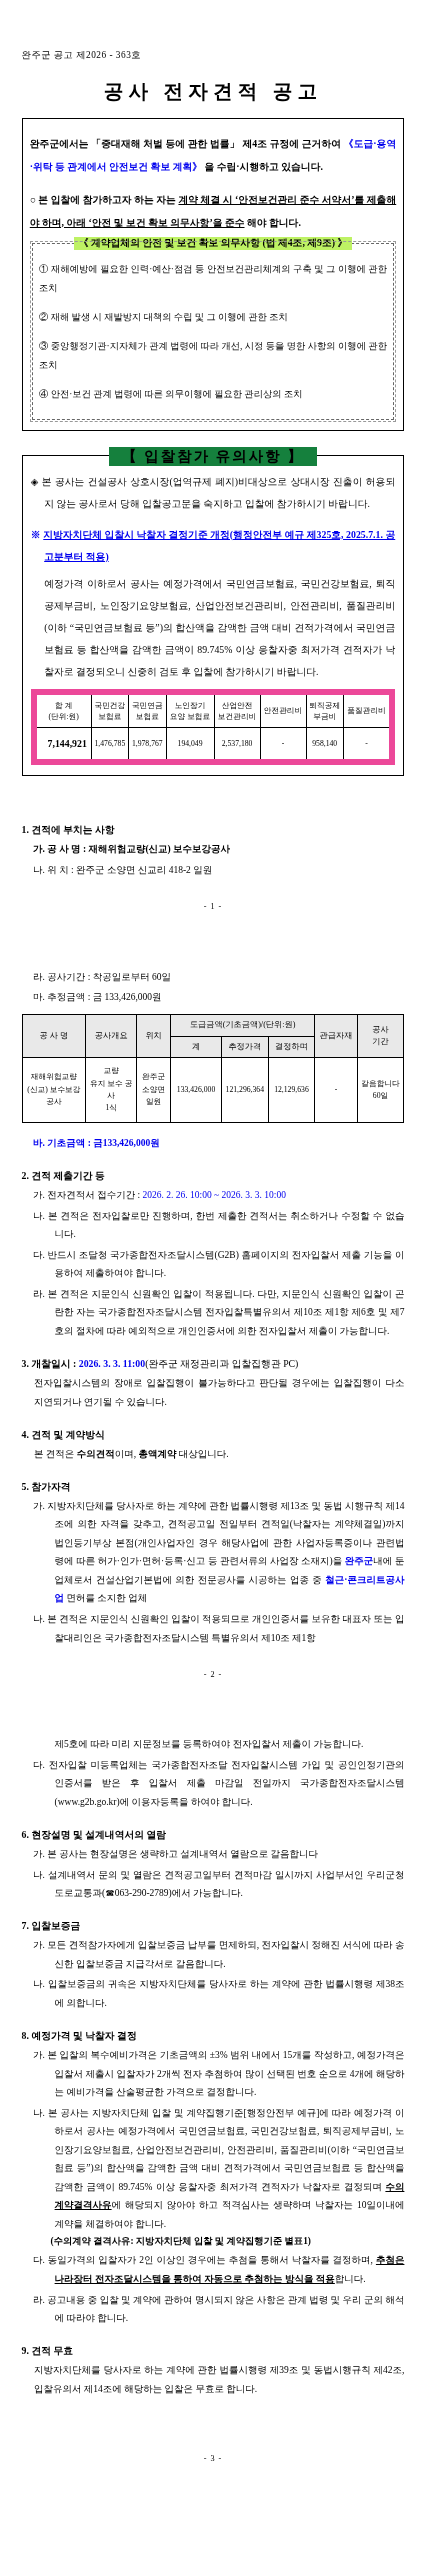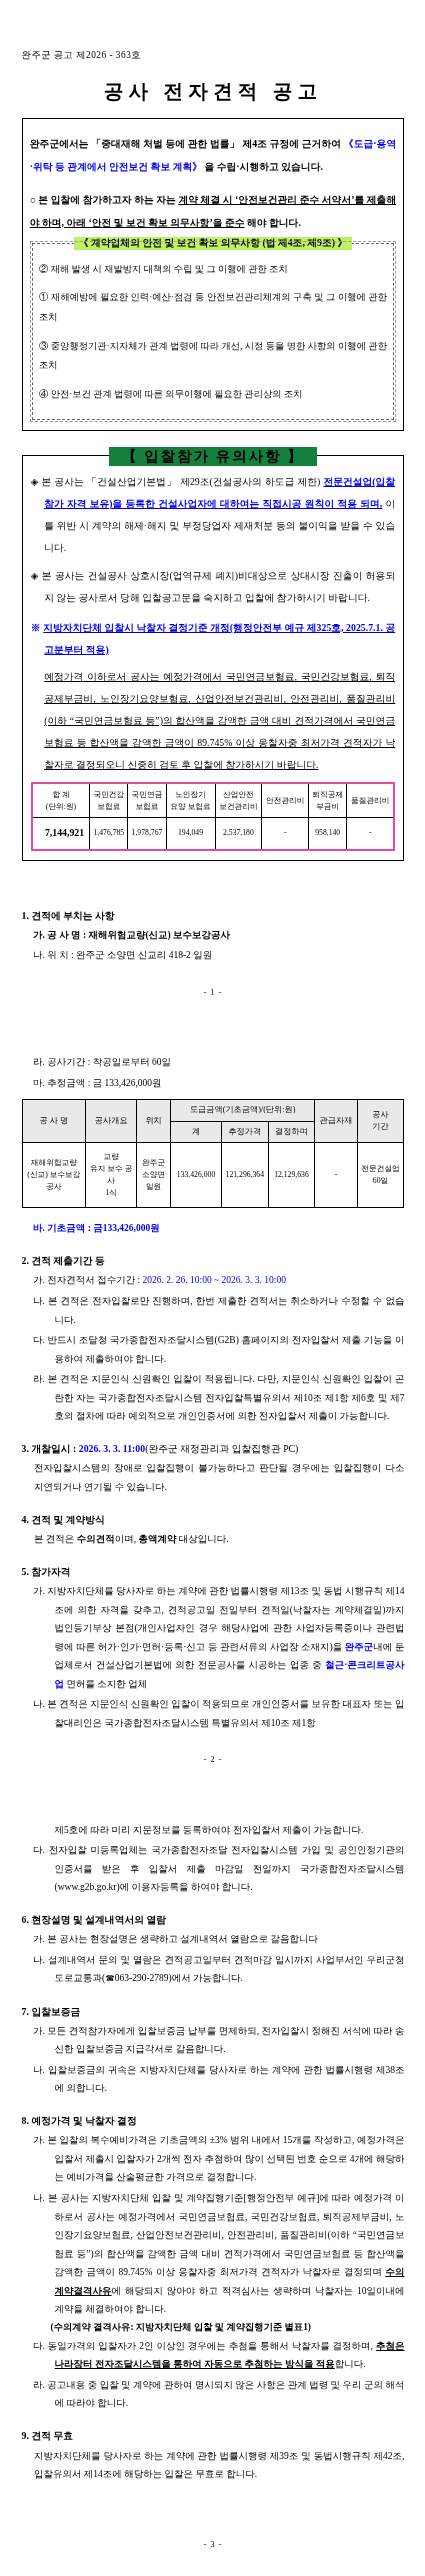--- a/index.html
+++ b/index.html
@@ -16,21 +16,21 @@
   .duty-box{border:0.5px dashed #666;outline:0.5px dashed #999;outline-offset:1.5px;margin:9.3px 2.1px 3.1px 2.1px;padding:7.2px 6.2px 5.2px 6.2px;}
   .duty-title{width:max-content;margin:-14.4px auto 2.1px auto;background:#bef264;padding:0 5.2px;font-size:9.8px;font-weight:bold;}
   .duty-item{font-size:9.3px;line-height:2.1;text-align:justify;}
   
   .box2{border:1px solid #000;margin-top:24px;padding:5.2px 8.2px 9.3px 8.2px;position:relative;}
   .box2-title{width:max-content;margin:-14.4px auto 5.2px auto;background:#15803d;padding:0 13.4px;font-size:14.4px;font-weight:bold;letter-spacing:2.1px;}
   .box2 .p{font-size:9.8px;line-height:2.25;text-align:justify;margin:5.2px 0;padding-left:13.4px;text-indent:-13.4px;}
   .box2 .p2{font-size:9.8px;line-height:2.25;text-align:justify;margin:8.2px 0 3.1px 0;padding-left:13.4px;text-indent:-13.4px;}
   
   table{border-collapse:collapse;width:100%;}
-  .fee-table{margin-top:6.2px;border:2px solid #ec4899;}
+  .fee-table{margin-top:6.2px;border:6px solid #ec4899;}
   .fee-table th,.fee-table td{border:0.5px solid #000;text-align:center;vertical-align:middle;font-weight:normal;
     font-size:7.7px;line-height:1.5;padding:4.6px 1px;white-space:pre-line;}
   .fee-table td{padding:8.2px 1px;font-size:7.7px;}
   .fee-table .sum{font-size:9.8px;font-weight:bold;padding-left:8px;}
   .fee-table col.c0{width:16%;}
   .ct{margin-top:7.2px;border:1px solid #000;}
   .ct th{background:#e9e9e9;border:0.5px solid #000;font-weight:normal;font-size:8.2px;line-height:1.5;padding:4.1px 1px;white-space:pre-line;}
   .ct td{border:0.5px solid #000;text-align:center;font-size:7.7px;line-height:1.6;padding:7.2px 1px;white-space:pre-line;}
   
   .sec-h{font-size:9.8px;font-weight:bold;margin:17.5px 0 3.1px 0;}
@@ -57,40 +57,35 @@
       <span class="blue">《도급·용역·위탁 등 관계에서 안전보건 확보 계획》</span>
       <span>을 수립·시행하고 있습니다.</span>
     </p>
     <p class="p">
       <span>○ 본 입찰에 참가하고자 하는 자는 </span>
       <span class="u">계약 체결 시 ‘안전보건관리 준수 서약서’를 제출해야 하며, 아래 ‘안전 및 보건 확보 의무사항’을 준수</span>
       <span>해야 합니다.</span>
     </p>
     <div class="duty-box">
       <div class="duty-title">《 계약업체의 안전 및 보건 확보 의무사항 (법 제4조, 제9조) 》</div>
+      <p class="duty-item">① 재해예방에 필요한 인력·예산·점검 등 안전보건관리체계의 구축 및 그 이행에 관한 조치</p>
       <p class="duty-item">② 재해 발생 시 재발방지 대책의 수립 및 그 이행에 관한 조치</p>
-      <p class="duty-item">① 재해예방에 필요한 인력·예산·점검 등 안전보건관리체계의 구축 및 그 이행에 관한 조치</p>
       <p class="duty-item">③ 중앙행정기관·지자체가 관계 법령에 따라 개선, 시정 등을 명한 사항의 이행에 관한 조치</p>
       <p class="duty-item">④ 안전·보건 관계 법령에 따른 의무이행에 필요한 관리상의 조치</p>
     </div>
   </div>
 
   <div class="box2">
     <div class="box2-title">【 입찰참가 유의사항 】</div>
-    <p class="p">
-      <span>◈ 본 공사는 「건설산업기본법」 제29조(건설공사의 하도급 제한) </span>
-      <span class="blue b u">전문건설업(입찰참가 자격 보유)을 등록한 건설사업자에 대하여는 직접시공 원칙이 적용 되며,</span>
-      <span> 이를 위반 시 계약의 해제·해지 및 부정당업자 제재처분 등의 불이익을 받을 수 있습니다.</span>
-    </p>
     <p class="p">◈ 본 공사는 건설공사 상호시장(업역규제 폐지)비대상으로 상대시장 진출이 허용되지 않는 공사로서 당해 입찰공고문을 숙지하고 입찰에 참가하시기 바랍니다.</p>
     <p class="p2">
       <span class="blue b">※ </span>
       <span class="blue b u">지방자치단체 입찰시 낙찰자 결정기준 개정(행정안전부 예규 제325호, 2025.7.1. 공고분부터 적용)</span>
     </p>
-    <p class="p" style="text-indent:0;text-decoration:underline;">예정가격 이하로서 공사는 예정가격에서 국민연금보험료, 국민건강보험료, 퇴직공제부금비, 노인장기요양보험료, 산업안전보건관리비, 안전관리비, 품질관리비(이하 “국민연금보험료 등”)의 합산액을 감액한 금액 대비 견적가격에서 국민연금보험료 등 합산액을 감액한 금액이 89.745% 이상 응찰자중 최저가격 견적자가 낙찰자로 결정되오니 신중히 검토 후 입찰에 참가하시기  바랍니다.</p>
+    <p class="p" style="text-indent:0;">예정가격 이하로서 공사는 예정가격에서 국민연금보험료, 국민건강보험료, 퇴직공제부금비, 노인장기요양보험료, 산업안전보건관리비, 안전관리비, 품질관리비(이하 “국민연금보험료 등”)의 합산액을 감액한 금액 대비 견적가격에서 국민연금보험료 등 합산액을 감액한 금액이 89.745% 이상 응찰자중 최저가격 견적자가 낙찰자로 결정되오니 신중히 검토 후 입찰에 참가하시기  바랍니다.</p>
 
     <table class="fee-table">
       <colgroup>
           <col class="c0">
           <col>
           <col>
           <col>
           <col>
           <col>
           <col>
@@ -160,21 +155,21 @@
       <td>교량
 유지 보수 공사
 1식</td>
       <td>완주군
 소양면
 일원</td>
       <td>133,426,000</td>
       <td>121,296,364</td>
       <td>12,129,636</td>
       <td>-</td>
-      <td>전문건설업
+      <td>갈음합니다
 60일</td>
     </tr>
   </tbody>
     </table>
 
   <p class="li b blue" style="margin-top:11.3px;">바. 기초금액 : 금133,426,000원</p>
 
   <div class="sec-h">2. 견적 제출기간 등</div>
   <p class="li">
     <span>가. 전자견적서 접수기간 : </span>

